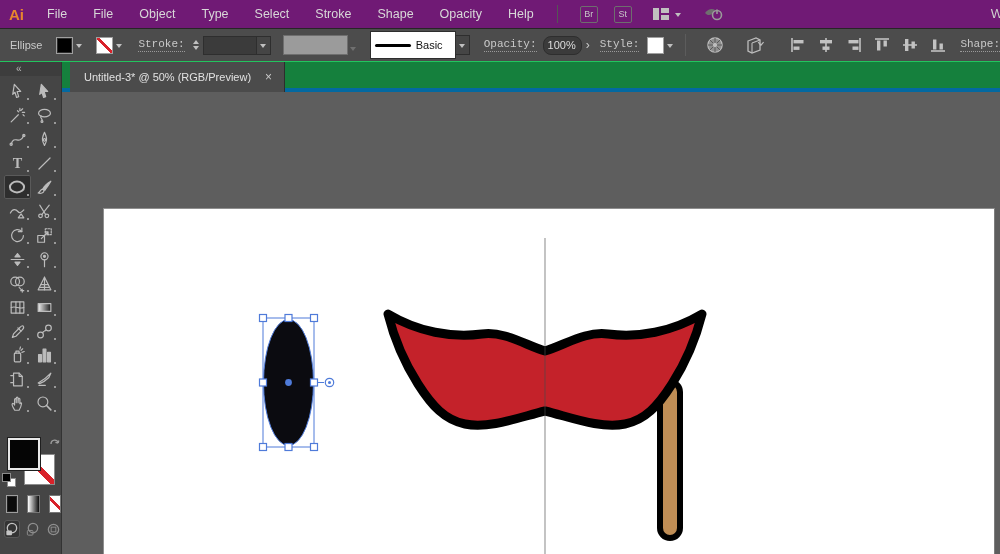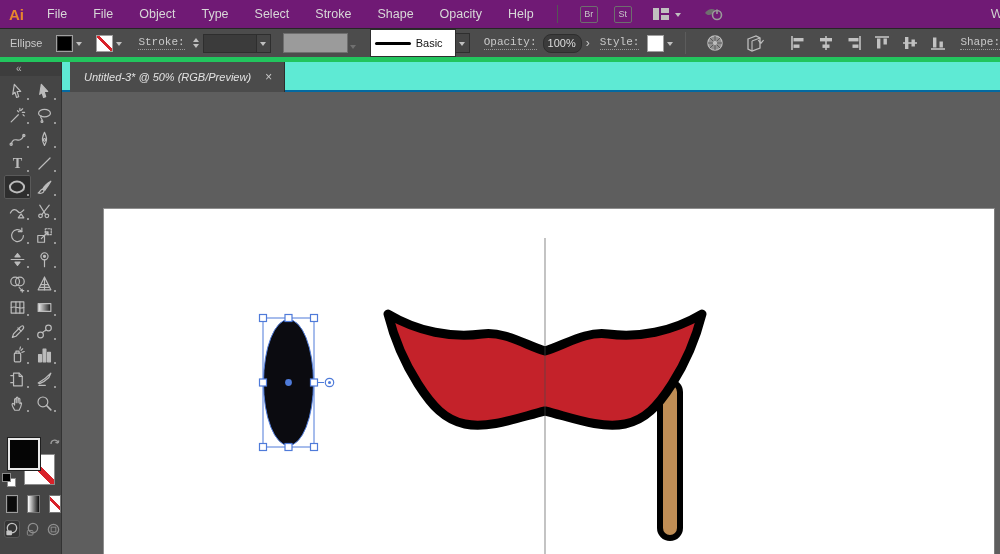--- a/index.html
+++ b/index.html
@@ -13,21 +13,21 @@
   .ai-logo { font-weight:bold; font-size:15px; color:var(--accent-orange); padding:0 10px 0 9px; }
   .menu-item { padding:0 13px; cursor:default;text-align:center; }
   .mb-sep { width:1px; height:18px; background:#555; margin:0 6px 0 10px; }
   .sq-btn { width:18px; height:17px; border:1px solid #6e6e6e; border-radius:2px; color:#c7c7c7;
     font-size:9px; display:flex; align-items:center; justify-content:center; margin-left:16px; }
   .ws-switcher { display:flex; align-items:center; margin-left:20px; gap:5px; }
   .chev { width:0; height:0; border:3.5px solid transparent; border-top:4px solid #c0c0c0; margin-top:4px; }
   .menu-overflow { position:absolute; right:-3px; top:6px; color:#cfcfcf; font-size:13px; }
 
   
-  .controlbar { height:33px; background:#4c4c4c; border-bottom:5px solid #22c55e;
+  .controlbar { height:33px; background:#4c4c4c; border-bottom:1px solid #22c55e;
     display:flex; align-items:center; color:#c9c9c9; font-size:11px; }
   .cb-label { margin-left:10px; }
   .dotted { border-bottom:1px dotted #9a9a9a; padding-bottom:1px;font-family:Liberation Mono, monospace; }
   .swatch-btn { display:flex; align-items:center; gap:3px; margin-left:14px; }
   .swatch { width:17px; height:17px; border:1px solid #9f9f9f; background:#fff; position:relative; }
   .swatch.black { background:#000; box-shadow:0 0 0 1px #2c2c2c inset; }
   .swatch.none::after, .slash::after { content:""; position:absolute; inset:0;
     background:linear-gradient(45deg, transparent 44%, var(--swatch-none-red) 44%, var(--swatch-none-red) 58%, transparent 58%); }
   .stepper { display:flex; flex-direction:column; gap:2px; margin-left:8px; }
   .stepper i { width:0; height:0; border:3.5px solid transparent; }
@@ -74,21 +74,21 @@
   .msw { width:18px; height:18px; border:1px solid #777; position:relative; }
   .msw.fill { background:#0a0a0a; box-shadow:0 0 0 1px #222 inset; border-color:#9d9d9d; }
   .msw.grad { background:linear-gradient(90deg,#fff,#0c0c0c); }
   .msw.none { background:#fff; }
   .draw-modes { display:flex; gap:5px; padding-left:4px; margin-top:7px; }
   .dmode { width:18px; height:18px; border-radius:3px; display:flex; align-items:center; justify-content:center; }
   .dmode.sel { background:#333333; box-shadow:0 0 0 1px #575757 inset; }
 
   
   .docarea { flex:1; display:flex; flex-direction:column; min-width:0; }
-  .tabstrip { height:30px; background:#5eead4; border-bottom:2px solid #0369a1; position:relative;font-style:italic; }
+  .tabstrip { height:30px; background:#15803d; border-bottom:4px solid #0369a1; position:relative; }
   .doc-tab { position:absolute; left:8px; top:0; height:30px; background:#4b4b4b;
     display:flex; align-items:center; gap:14px; padding:0 12px 0 14px; color:#e2e2e2; font-size:11px;
     border-right:1px solid #2d2d2d; }
   .tab-close { color:#c9c9c9; font-size:12px; }
 
   .canvas { position:relative; flex:1; background:var(--pasteboard); overflow:hidden; }
   .artboard { position:absolute; left:41px; top:116px; width:892px; height:360px;
     background:#ffffff; border:1px solid #8f8f8f; border-right:1px solid #7d7d7d; }
   .art-svg { position:absolute; inset:0; }
 </style>

